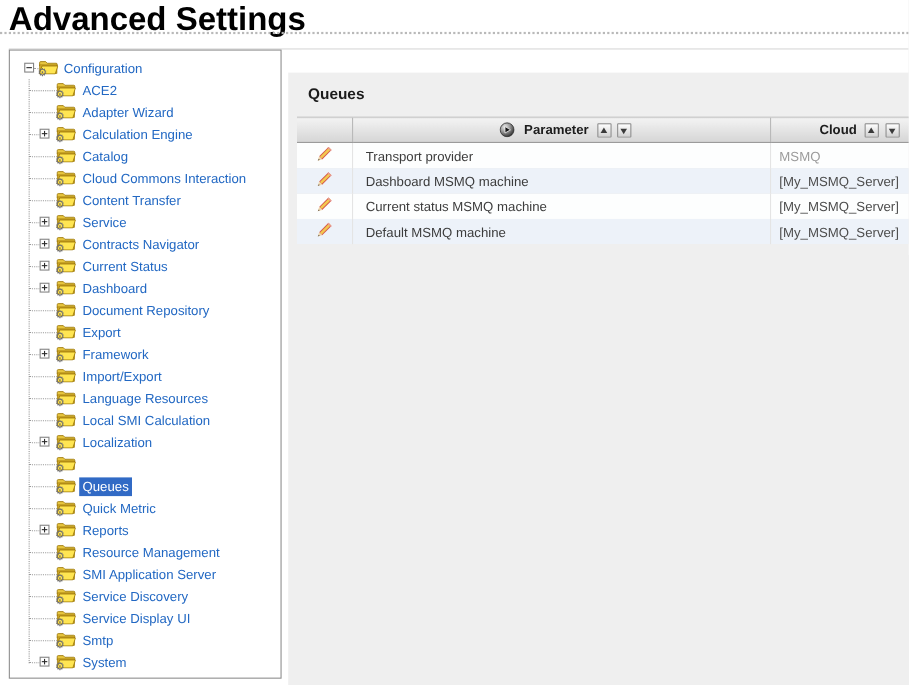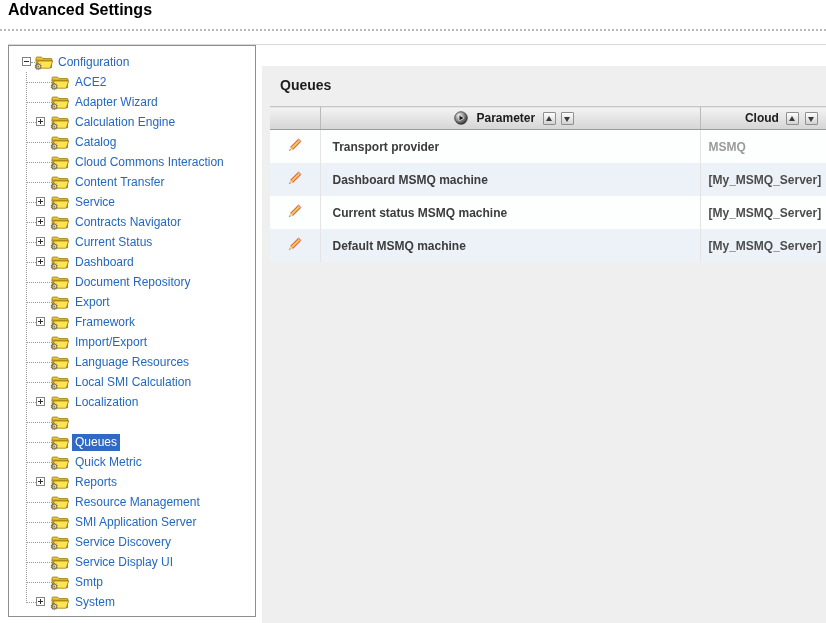--- a/index.html
+++ b/index.html
@@ -5,21 +5,21 @@
   html,body{margin:0;padding:0;}
   body{
     width:826px;height:623px;position:relative;overflow:hidden;
     background:#ffffff;
     font-family:"Liberation Sans", sans-serif;
     -webkit-font-smoothing:antialiased;
   }
   
   .page-title{
     position:absolute;left:8px;top:1px;margin:0;
-    font-size:16px;font-weight:bold;color:#000;letter-spacing:0px;
+    font-size:30px;font-weight:bold;color:#000;letter-spacing:0px;
   }
   .title-rule{position:absolute;left:0;top:29px;width:826px;border-bottom:2px dotted #b9b9b9;}
   .topline{position:absolute;left:8px;top:44px;width:818px;border-top:1px solid #d8d8d8;}
 
   
   .tree-panel{
     position:absolute;left:8px;top:45px;width:248px;height:572px;
     background:#fff;border:1px solid #8e8e8e;box-sizing:border-box;
     padding-top:6px;overflow:hidden;
   }
@@ -71,21 +71,21 @@
   table.params col.c1{width:50px;}
   table.params col.c2{width:380px;}
   table.params th{
     height:22px;padding:0 0 0 8px;text-align:center;vertical-align:middle;
     background:linear-gradient(#f3f3f3,#d5d5d5);
     border-top:1px solid #c6c6c6;border-bottom:1px solid #9b9b9b;
     font-weight:bold;color:#1c1c1c;white-space:nowrap;
   }
   table.params th + th{border-left:1px solid #b9b9b9;}
   table.params td{
-    height:33px;padding:0;vertical-align:middle;white-space:nowrap;overflow:hidden;font-weight:bold;
+    height:23px;padding:0;vertical-align:middle;white-space:nowrap;overflow:hidden;
   }
   table.params tbody td + td{border-left:1px solid #e4e4e4;}
   table.params tbody tr{background:#fdfefe;}
   table.params tbody tr.alt{background:#edf2f9;}
   td.c-edit{text-align:center;}
   td.c-param span{padding-left:12px;color:#3c3c3c;}
   td.c-value span{padding-left:8px;color:#4c4c4c;}
   td.c-value span.muted{color:#9b9b9b;}
   .hlabel{vertical-align:middle;margin:0 2px 0 5px;}
   .sphere{display:inline-block;width:14px;height:14px;vertical-align:middle;cursor:pointer;}

